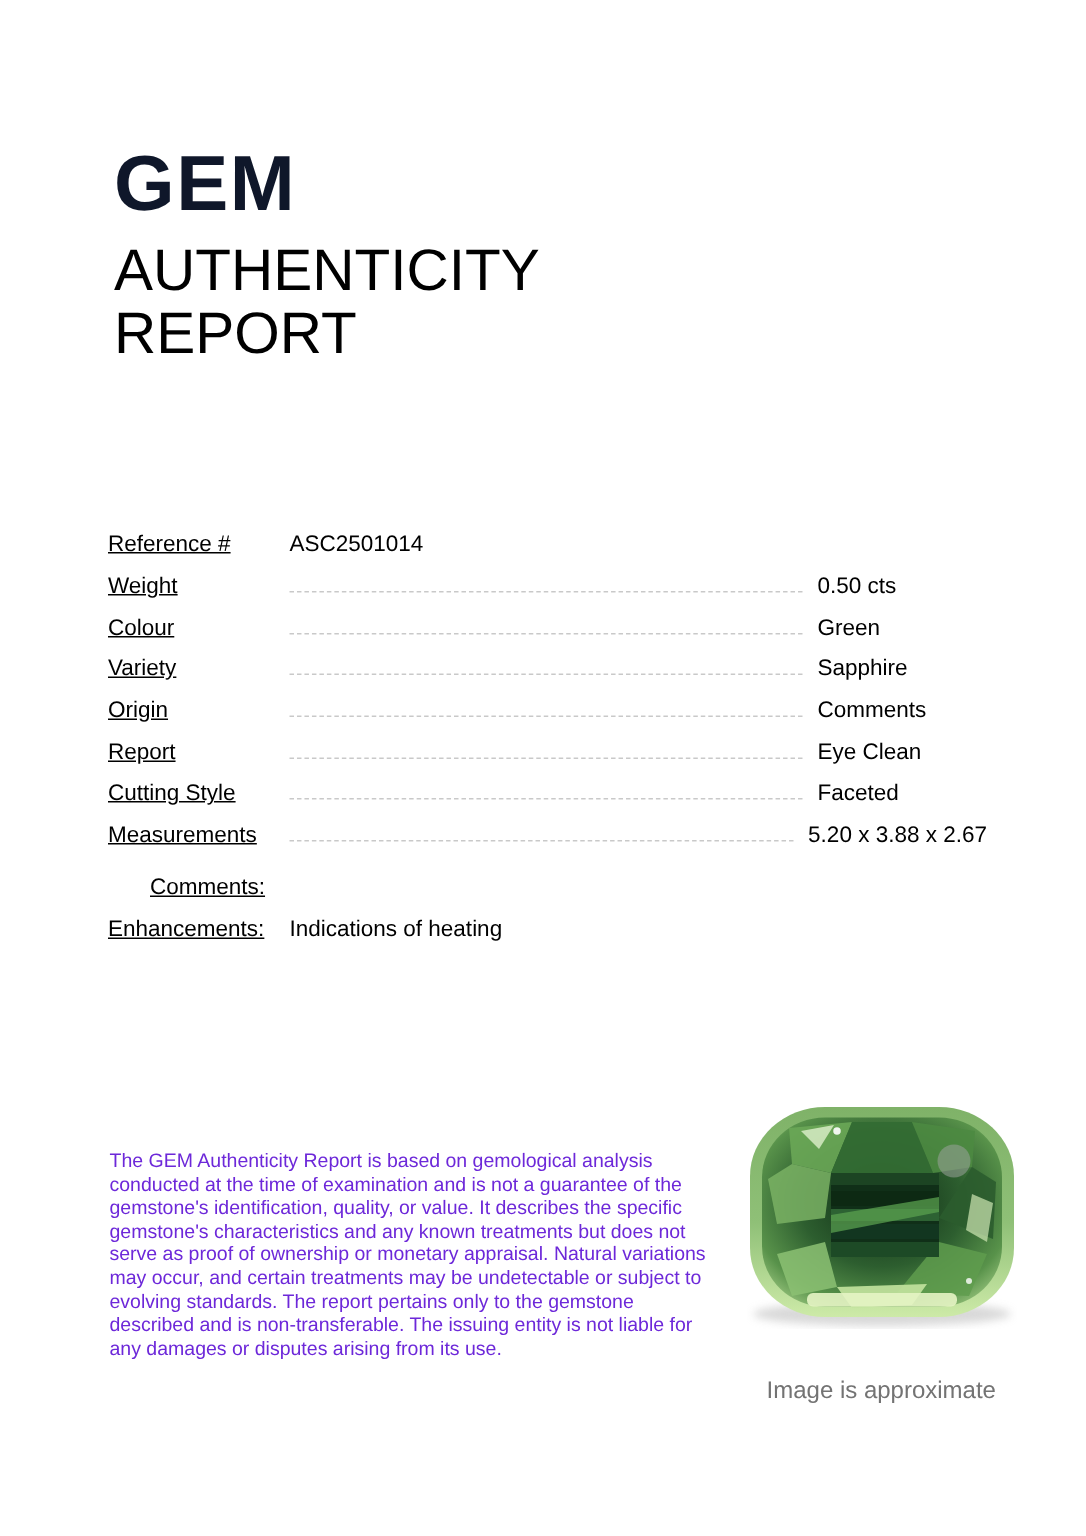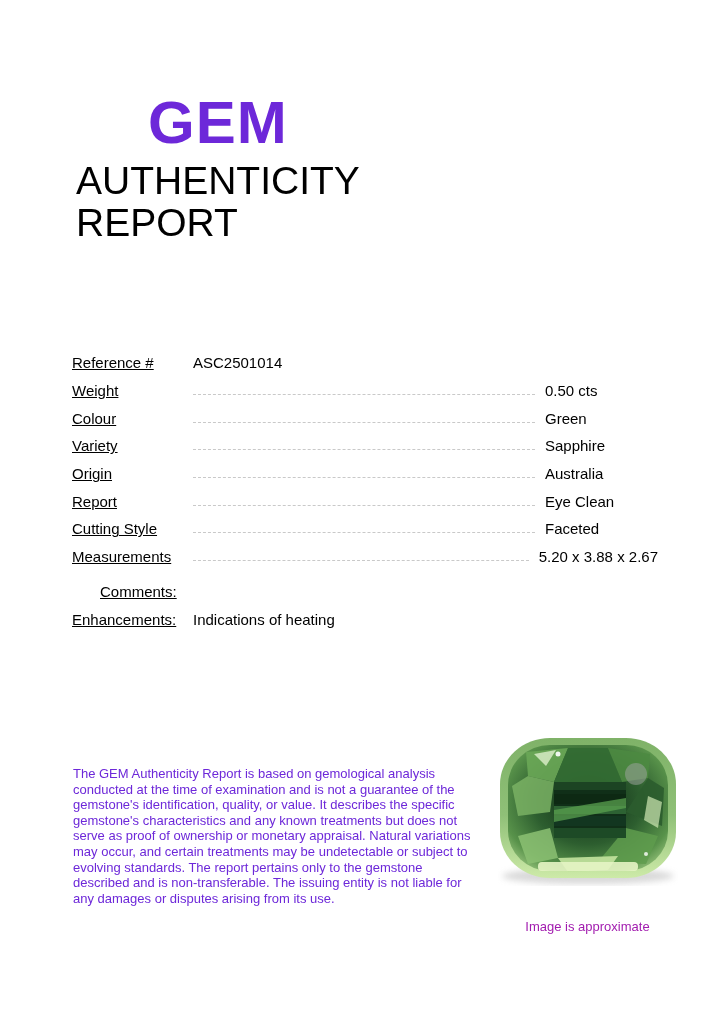--- a/index.html
+++ b/index.html
@@ -10,26 +10,25 @@
     margin: 0 auto;
     background: #ffffff;
     font-family: "Liberation Sans", "DejaVu Sans", sans-serif;
     color: #000000;
     overflow: hidden;
   }
 
   
   .header { position: absolute; left: 76px; top: 94px; }
   .title {
-    font-size: 60px;
+    font-size: 52px;
     font-weight: 800;
     letter-spacing: 1px;
     line-height: 58px;
-    color: #6d28d9;
-    text-align: center;
+    color: #0f172a;
   }
   .subtitle {
     margin-top: 8px;
     font-size: 39px;
     font-weight: 400;
     line-height: 42px;
     color: #000000;
   }
 
   
@@ -67,22 +66,22 @@
   .gem-figure {
     position: absolute;
     left: 470px;
     top: 726px;
     width: 235px;
     text-align: center;
   }
   .gem-figure svg { display: block; margin: 10px auto 0 auto; }
   .gem-caption {
     margin-top: 33px;
-    font-size: 13px;
-    color: #a21caf;
+    font-size: 16px;
+    color: #737373;
   }
 </style>
 </head>
 <body>
 
 <div class="page">
 
   <div class="header">
     <div class="title">GEM</div>
     <div class="subtitle">
@@ -113,21 +112,21 @@
 
     <div class="row leader-row">
       <span class="label">Variety</span>
       <span class="leader"></span>
       <span class="value">Sapphire</span>
     </div>
 
     <div class="row leader-row">
       <span class="label">Origin</span>
       <span class="leader"></span>
-      <span class="value">Australia</span>
+      <span class="value">Comments</span>
     </div>
 
     <div class="row leader-row">
       <span class="label">Report</span>
       <span class="leader"></span>
       <span class="value">Eye Clean</span>
     </div>
 
     <div class="row leader-row">
       <span class="label">Cutting Style</span>

